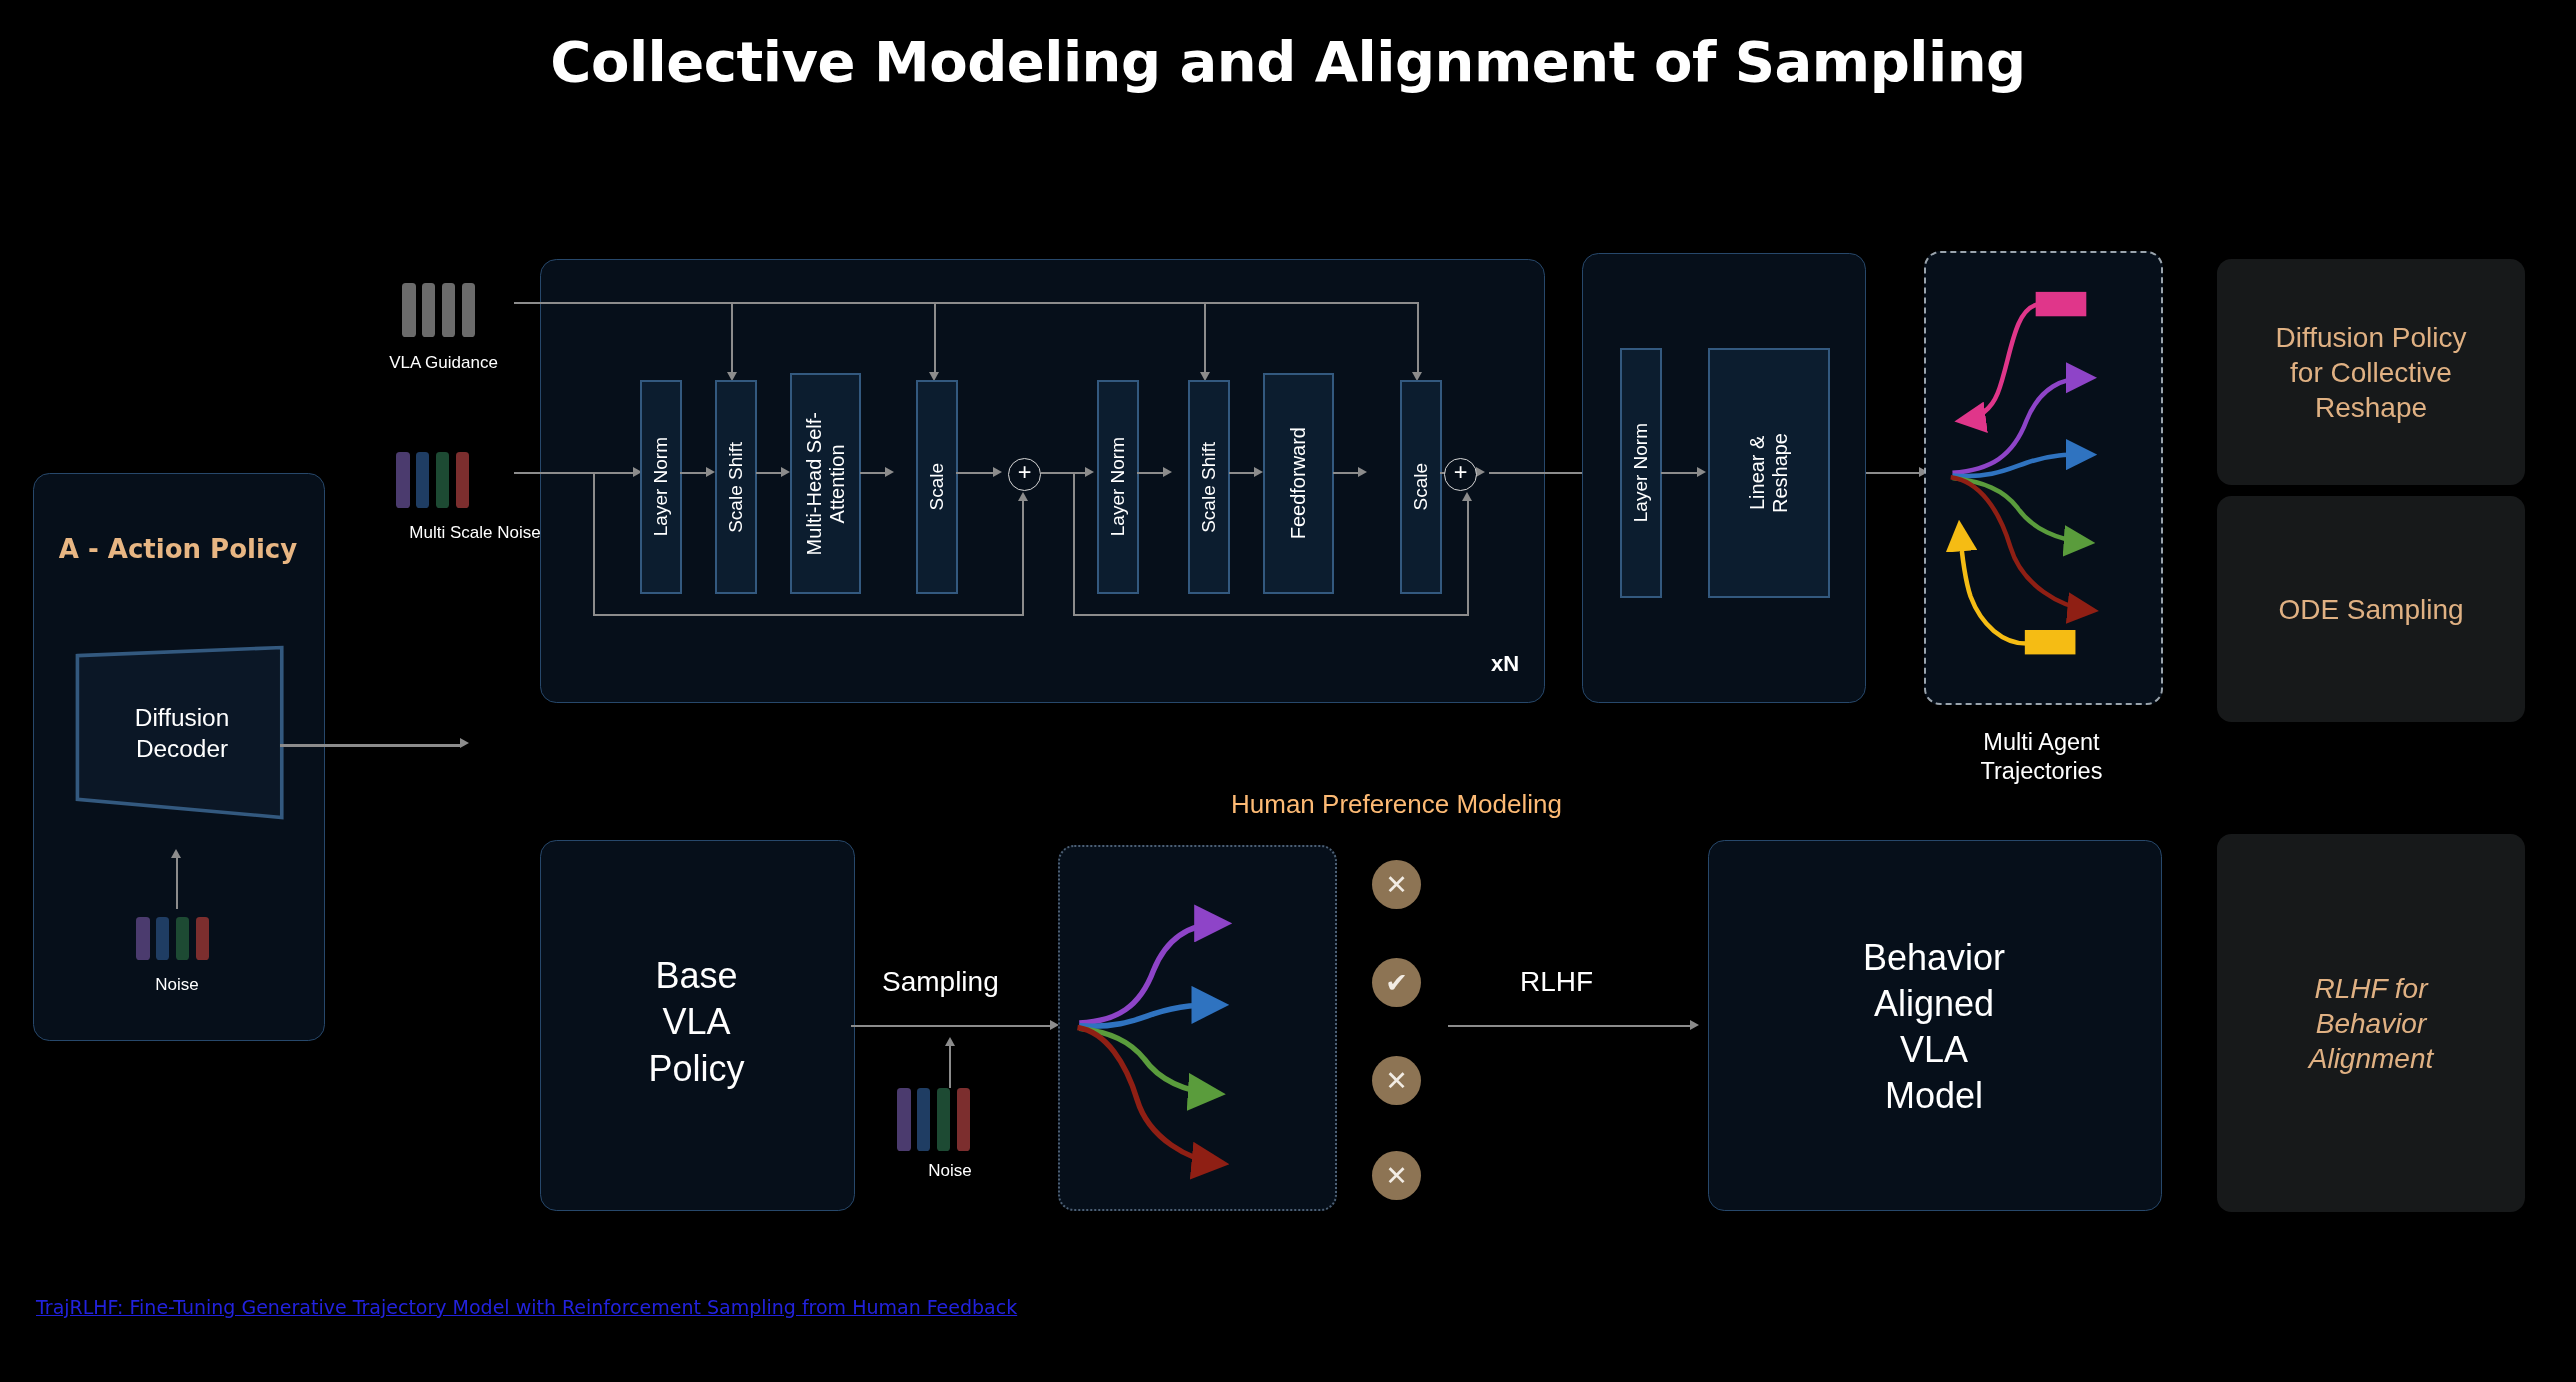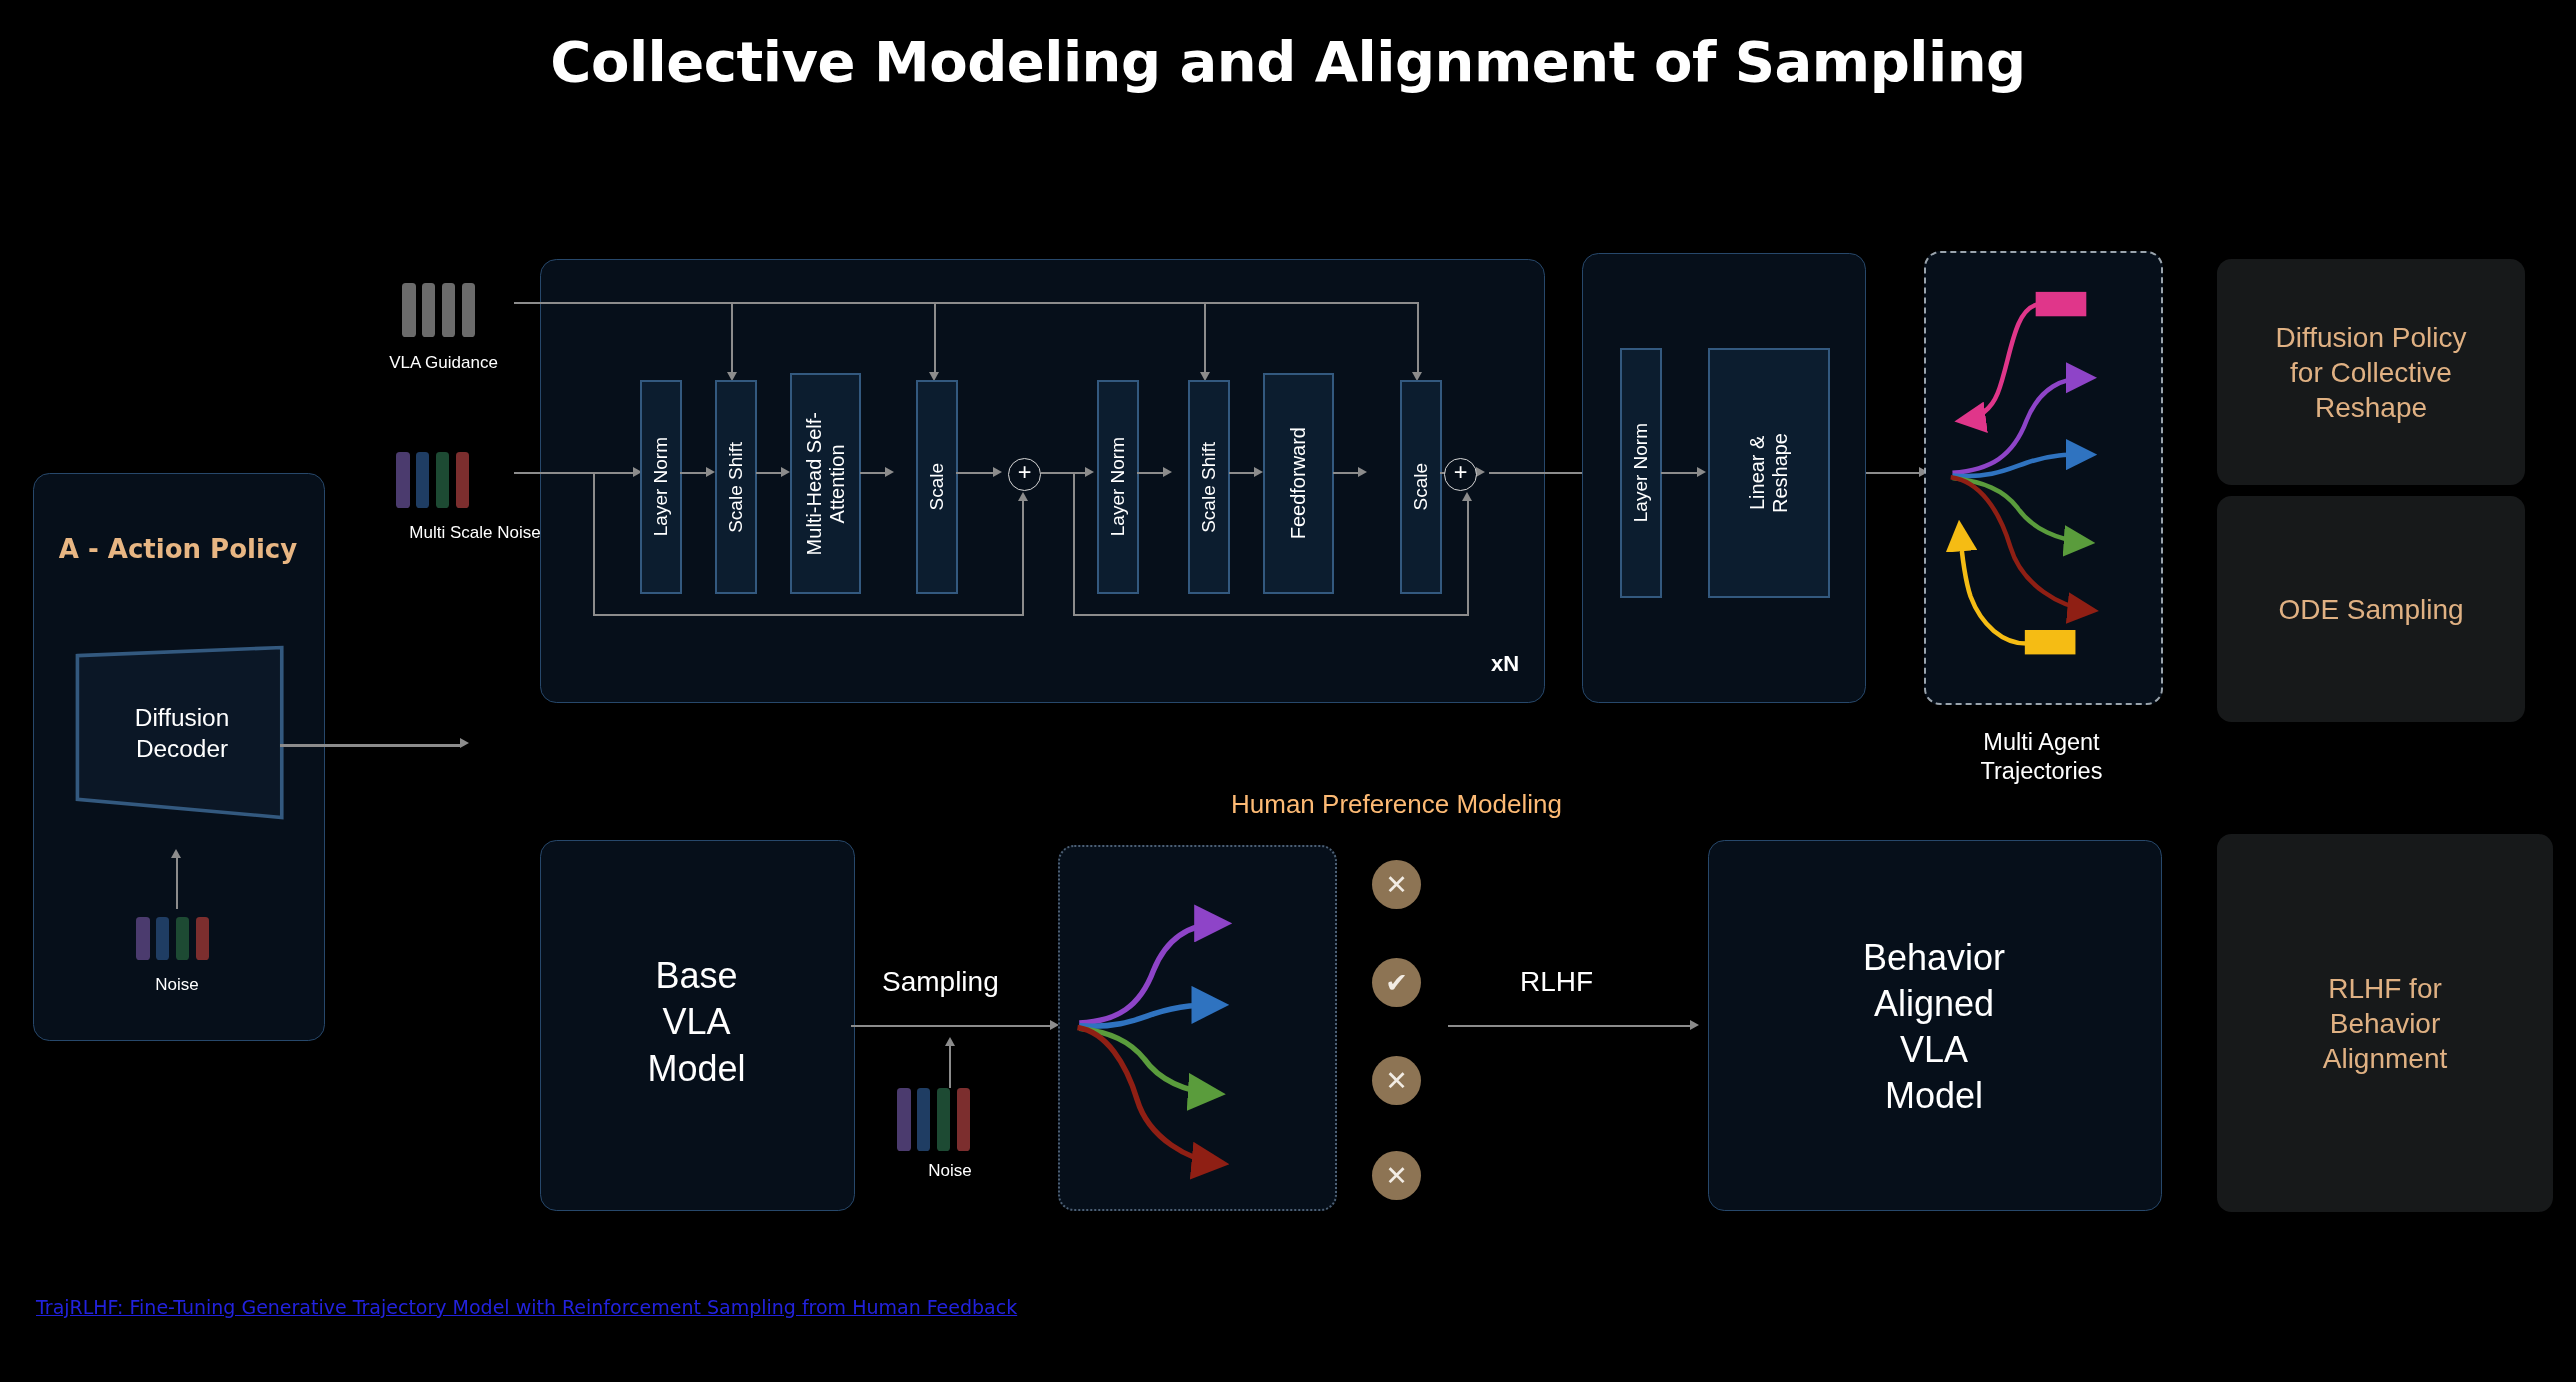--- a/index.html
+++ b/index.html
@@ -265,30 +265,30 @@
   <path d="M110,432 C84,432 60,412 48,380 C42,362 38,330 36,305" stroke="#f5bc14" stroke-width="5" fill="none" marker-end="url(#ah-yellow)"></path>
 </svg>
 
 <div class="caption" style="left:1924px;top:728px;width:235px;font-size:23.5px;white-space:pre-line;">Multi Agent
 Trajectories</div>
 
 <div class="card" style="left:2217px;top:259px;width:308px;height:226px;white-space:pre-line;">Diffusion Policy
 for Collective
 Reshape</div>
 <div class="card" style="left:2217px;top:496px;width:308px;height:226px;white-space:pre-line;">ODE Sampling</div>
-<div class="card" style="left:2217px;top:834px;width:336px;height:378px;white-space:pre-line;">RLHF for
+<div class="card" style="left:2217px;top:834px;width:308px;height:378px;white-space:pre-line;font-style:italic;">RLHF for
 Behavior
 Alignment</div>
 
 <div class="abs" style="left:1231px;top:789px;font-size:26px;color:#fdba74;">Human Preference Modeling</div>
 
 <div class="panel" style="left:540px;top:840px;width:313px;height:369px;"></div>
 <div class="boxlabel" style="left:540px;top:932px;width:313px;height:181px;white-space:pre-line;font-size:36px;">Base
 VLA
-Model</div>
+Policy</div>
 
 <div class="steplabel" style="left:882px;top:966px;">Sampling</div>
 <div class="hline" style="left:851px;top:1025px;width:201px;"></div>
 <div class="arrow-r" style="left:1050px;top:1020px;"></div>
 
 <div class="vline" style="left:949px;top:1045px;height:43px;"></div>
 <div class="arrow-u" style="left:945px;top:1037px;"></div>
 <div class="bars" style="left:897px;top:1088px;height:63px;">
   <i style="height:63px;background:#4b3b6e"></i>
     <i style="height:63px;background:#1f3d63"></i>

